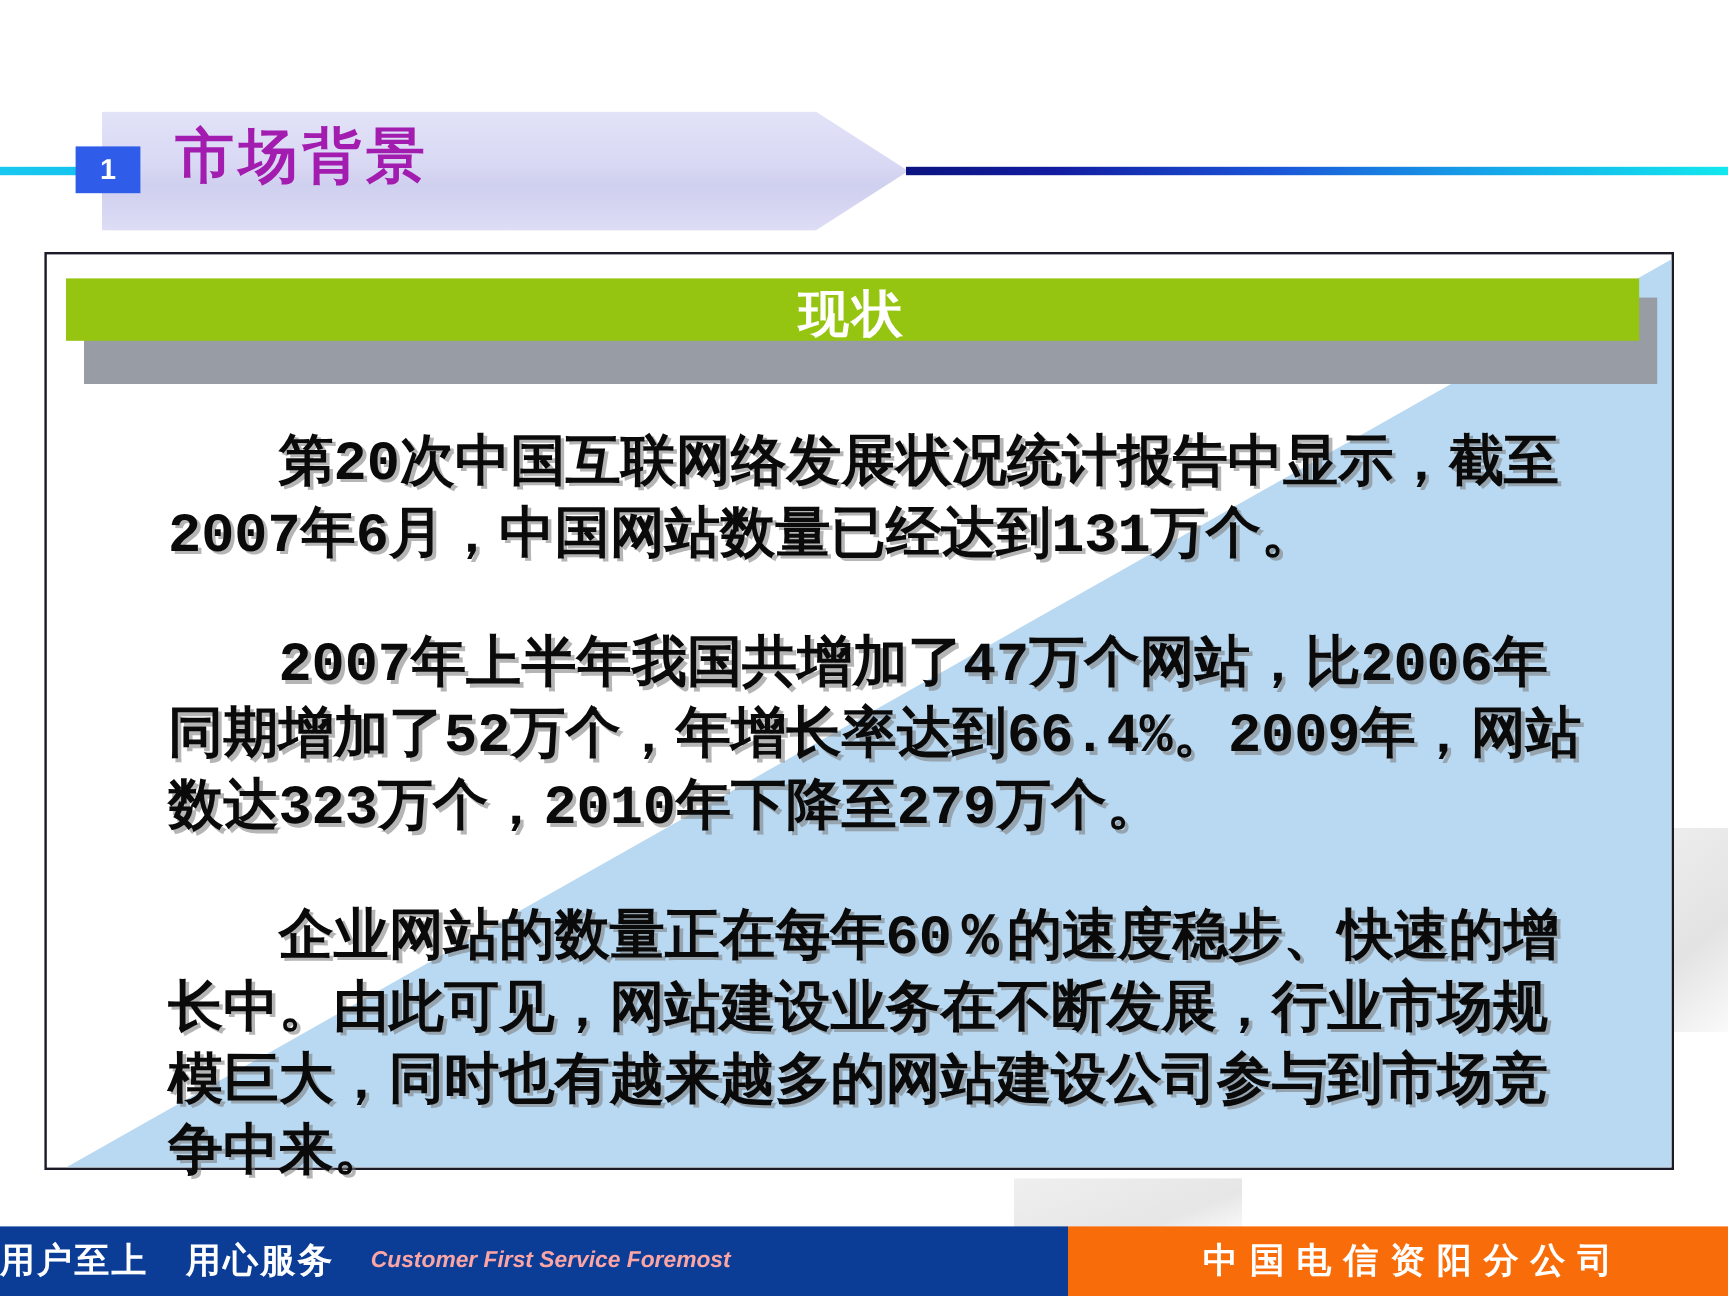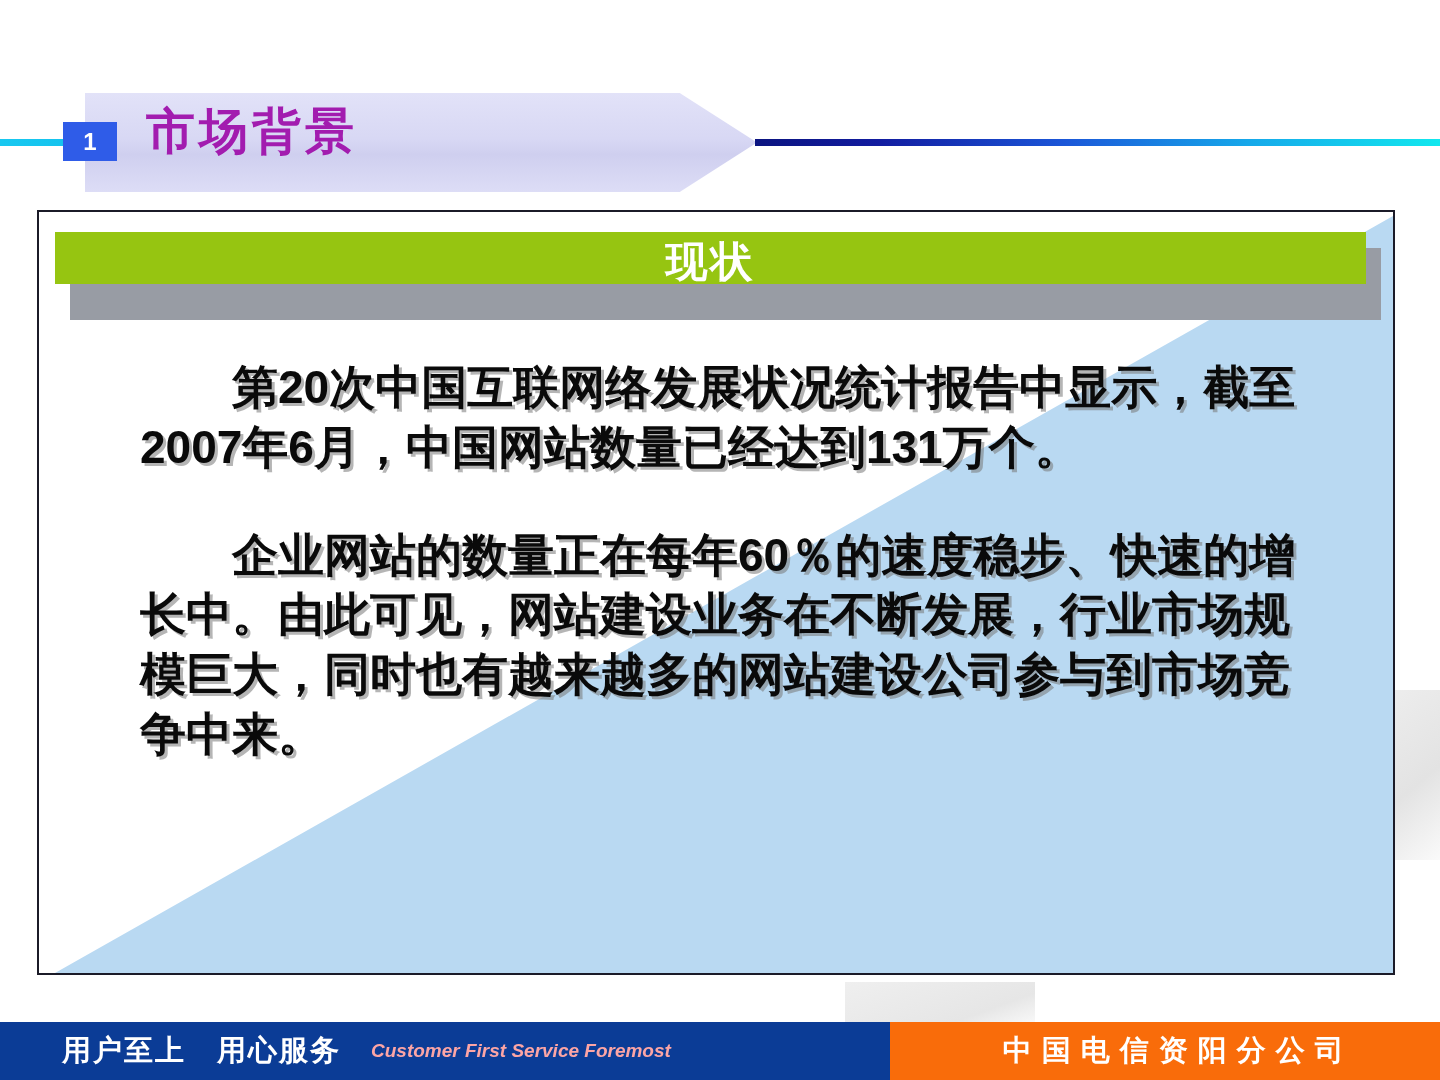--- a/index.html
+++ b/index.html
@@ -127,20 +127,21 @@
     letter-spacing: 3px;
     line-height: 1;
     transform: translateY(4px);
   }
 
   
   #body-text {
     position: absolute;
     left: 140px; top: 358px;
     width: 1190px;
+    font-family: Liberation Mono, monospace;
   }
   .para {
     margin: 0 0 48px 0;
     font-size: 46px;
     font-weight: bold;
     color: #0A0A0A;
     line-height: 1.30;
     text-indent: 2em;
     letter-spacing: 0px;
     text-shadow: 3px 3px 0 rgba(120,120,120,0.55);
@@ -168,21 +169,20 @@
     left: 0; bottom: 0;
     width: 1440px; height: 58px;
     display: flex;
   }
   #footer-left {
     width: 900px; height: 100%;
     background: #0B3C96;
     display: flex;
     align-items: center;
     box-sizing: border-box;
-    padding-left: 62px;
   }
   #footer-slogan-cn {
     color: #ffffff;
     font-size: 29px;
     font-weight: bold;
     letter-spacing: 2px;
     white-space: nowrap;
   }
   #footer-slogan-en {
     color: #fca5a5;
@@ -235,20 +235,21 @@
   <div id="content-diagonal"></div>
 </div>
 
 <div id="banner-shadow"></div>
 <div id="banner">
   <div id="banner-title">现状</div>
 </div>
 
 <div id="body-text">
   <p class="para">第20次中国互联网络发展状况统计报告中显示，截至2007年6月，中国网站数量已经达到131万个。</p>
+  <p class="para">2007年上半年我国共增加了47万个网站，比2006年同期增加了52万个，年增长率达到66.4%。2009年，网站数达323万个，2010年下降至279万个。</p>
   <p class="para">企业网站的数量正在每年60％的速度稳步、快速的增长中。由此可见，网站建设业务在不断发展，行业市场规模巨大，同时也有越来越多的网站建设公司参与到市场竞争中来。</p>
 </div>
 
 <div id="footer">
   <div id="footer-left">
     <span id="footer-slogan-cn">用户至上　用心服务</span>
     <span id="footer-slogan-en">Customer First Service Foremost</span>
   </div>
   <div id="footer-right">
     <span id="footer-company">中国电信资阳分公司</span>

